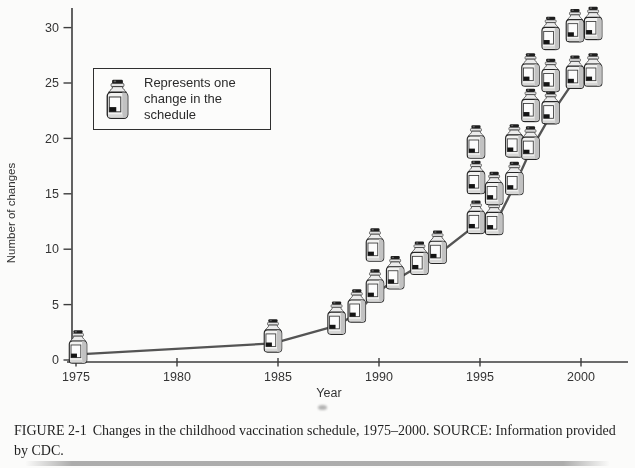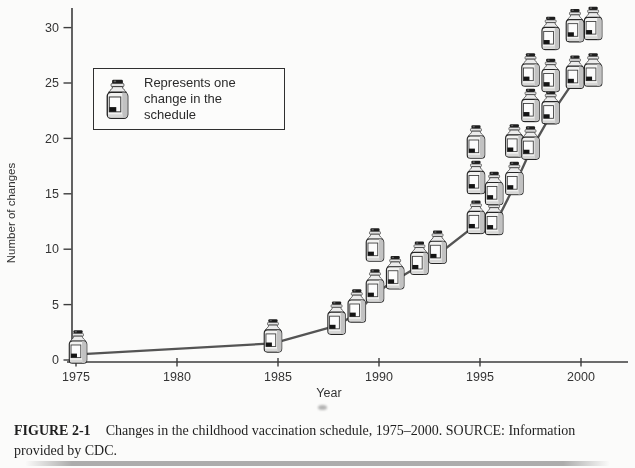--- a/index.html
+++ b/index.html
@@ -1,30 +1,30 @@
 <!DOCTYPE html>
 <html><head>
 <meta charset="utf-8">
 <style>
   html,body{margin:0;padding:0;}
   body{width:635px;height:468px;background:#fbfbfa;overflow:hidden;
        font-family:"Liberation Sans",sans-serif;}
   .page{position:relative;width:635px;height:468px;background:#fbfbfa;}
   .chart-wrap{position:absolute;left:0;top:0;width:635px;height:405px;}
   #chart-svg{position:absolute;left:0;top:0;}
-  .legend-box{position:absolute;left:93px;top:68px;width:192px;height:62px;
+  .legend-box{position:absolute;left:93px;top:68px;width:178px;height:62px;
       border:1.4px solid #2f2f2f;background:#fcfcfb;display:flex;align-items:center;
       box-sizing:border-box;}
   .legend-vial{margin-left:10px;flex:0 0 auto;}
   .legend-text{margin-left:13px;width:112px;font-size:13px;line-height:16px;
       color:#2b2b2b;}
   .caption{position:absolute;left:14px;top:421px;width:608px;
       font-family:"Liberation Serif",serif;font-size:14px;line-height:19.5px;
       color:#1f1f1f;}
-  .caption .cap-label{font-weight:bold;margin-right:15px;}
+  .caption .cap-label{font-weight:normal;margin-right:6px;}
   .scan-bar{position:absolute;left:25px;top:461px;width:585px;height:4.5px;
       border-radius:2px;
       background:linear-gradient(90deg,rgba(130,130,130,0) 0%,rgba(120,120,120,.6) 8%,
                  rgba(120,120,120,.6) 92%,rgba(130,130,130,0) 100%);}
   .scan-dot{position:absolute;left:318px;top:405px;width:9px;height:5px;
       background:rgba(90,90,90,.45);border-radius:50%;filter:blur(1px);}
   svg text{font-family:"Liberation Sans",sans-serif;}
 </style>
 </head>
 <body>

